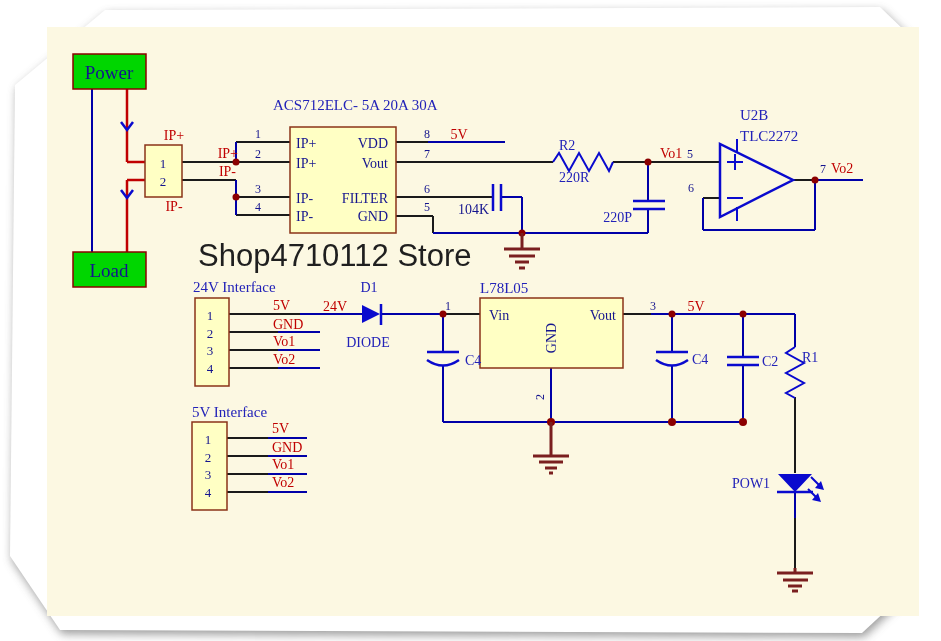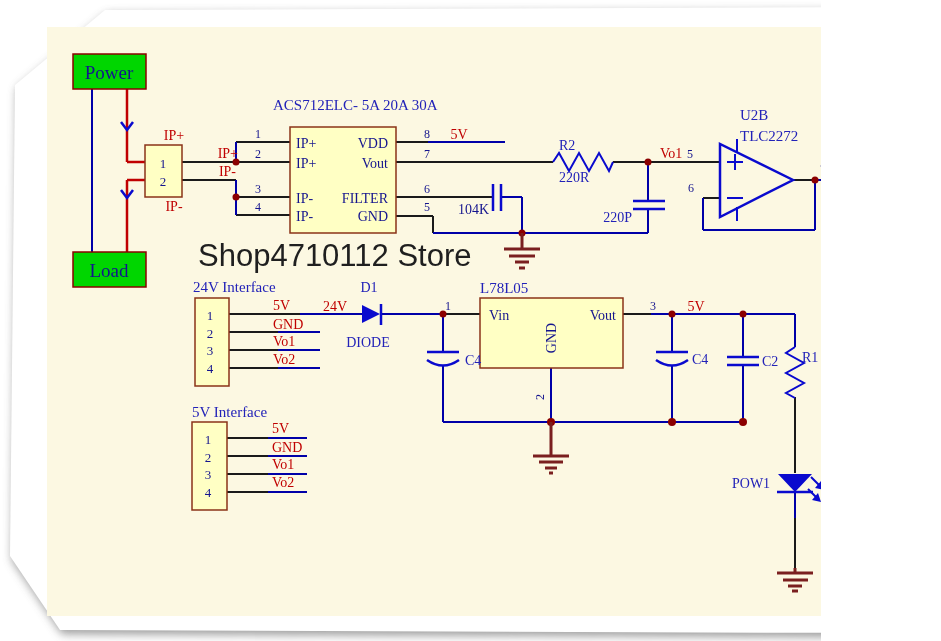--- a/index.html
+++ b/index.html
@@ -1,16 +1,16 @@
 <!DOCTYPE html>
 <html><head>
 <meta charset="utf-8">
 <style>
   html,body{margin:0;padding:0;background:#ffffff;}
-  .stage{width:821px;height:641px;position:relative;background:#15803d;overflow:hidden;}
+  .stage{width:919px;height:641px;position:relative;background:#15803d;overflow:hidden;}
   svg{display:block;}
   text{font-family:"Liberation Serif", serif;}
   .watermark{font-family:"Liberation Sans", sans-serif;font-size:31px;fill:#1f1f1f;}
   .t-navy{fill:#14148E;}
   .t-blue{fill:#2222B8;}
   .t-red{fill:#C00000;}
   .s12{font-size:12px;}
   .s13{font-size:13px;}
   .s14{font-size:14px;}
   .s15{font-size:15px;}

